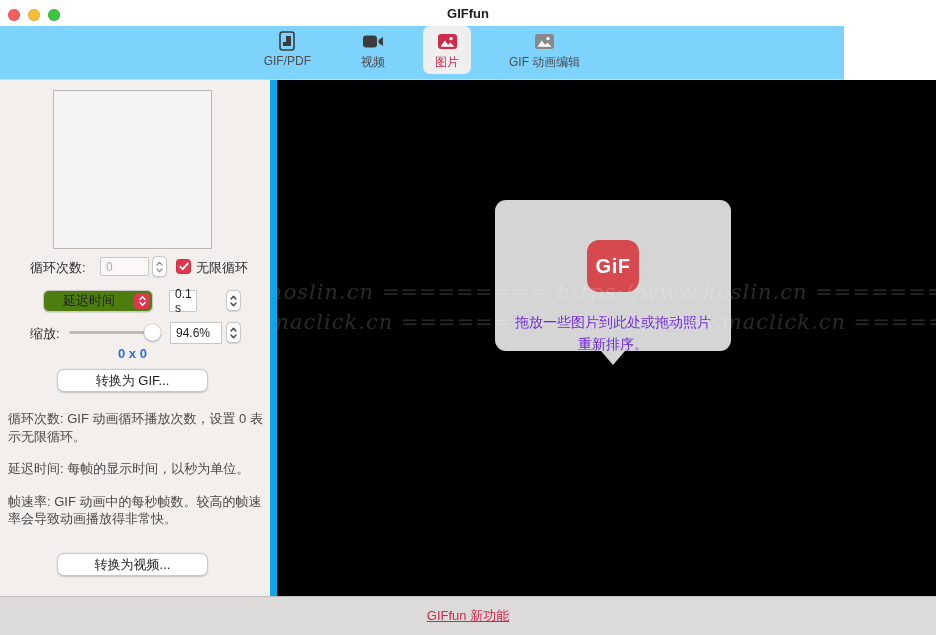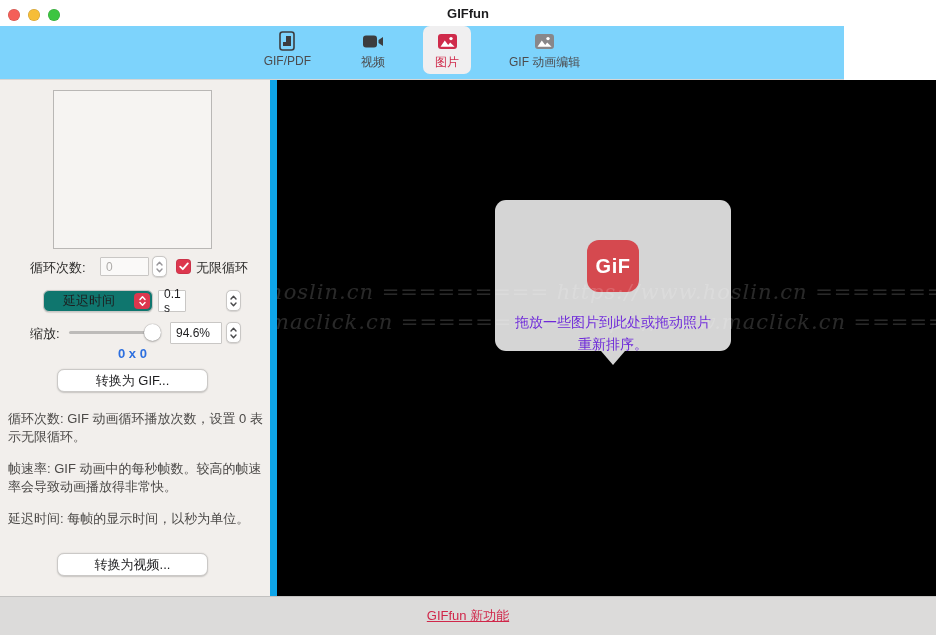--- a/index.html
+++ b/index.html
@@ -48,27 +48,27 @@
   .row-loop{position:absolute;left:0;top:176px;width:277px;height:22px;}
   .lbl-loop{left:30px;top:3px;}
   .fld-loop{left:100px;top:1px;width:49px;height:19px;}
   .stp-loop{left:152px;top:0px;}
   .checkbox{position:absolute;left:176px;top:3px;width:15px;height:15px;border-radius:4px;
             background:#dd374e;display:flex;align-items:center;justify-content:center;
             box-shadow:inset 0 0 0 .5px rgba(0,0,0,.15);}
   .cb-label{left:196px;top:3px;}
 
   .row-delay{position:absolute;left:0;top:210px;width:277px;height:23px;}
-  .popup{position:absolute;left:43px;top:0;width:110px;height:22px;background:#0f766e;
+  .popup{position:absolute;left:43px;top:0;width:110px;height:22px;background:#4d7c0f;
          border:1px solid #c9c7c5;border-radius:6px;box-sizing:border-box;
          display:flex;align-items:center;box-shadow:0 .5px 1px rgba(0,0,0,.12);}
   .popup-text{flex:1;text-align:center;font-size:13px;color:#1d1d1f;}
   .popup-caret{width:16px;height:16px;border-radius:4px;background:#dd374e;margin-right:2px;
                display:flex;align-items:center;justify-content:center;}
-  .fld-delay{left:158px;top:0;width:28px;height:22px;}
+  .fld-delay{left:169px;top:0;width:28px;height:22px;}
   .stp-delay{left:226px;top:0;}
 
   .row-scale{position:absolute;left:0;top:242px;width:334px;height:23px;}
   .lbl-scale{left:30px;top:3px;}
   .slider{position:absolute;left:69px;top:9px;width:90px;height:3px;background:#bdbbb9;
           border-radius:2px;}
   .slider-thumb{position:absolute;right:-2px;top:-7px;width:17px;height:17px;border-radius:50%;
                 background:#fff;box-shadow:0 0 1px rgba(0,0,0,.45),0 1px 2px rgba(0,0,0,.25);}
   .fld-scale{left:170px;top:0;width:52px;height:22px;}
   .stp-scale{left:226px;top:0;}
@@ -225,22 +225,22 @@
         </svg>
       </div>
     </div>
 
     <div class="size-label">0 x 0</div>
 
     <div class="side-btn btn-gif">转换为 GIF...</div>
 
     <div class="help">
       <p>循环次数: GIF 动画循环播放次数，设置 0 表示无限循环。</p>
+      <p>延迟时间: 每帧的显示时间，以秒为单位。</p>
       <p>帧速率: GIF 动画中的每秒帧数。较高的帧速率会导致动画播放得非常快。</p>
-      <p>延迟时间: 每帧的显示时间，以秒为单位。</p>
     </div>
 
     <div class="side-btn btn-video">转换为视频...</div>
   </div>
 
   <div class="mainarea"></div>
 
   <div class="popover">
     <div class="gif-badge">GiF</div>
     <div class="popover-msg">拖放一些图片到此处或拖动照片重新排序。</div>

